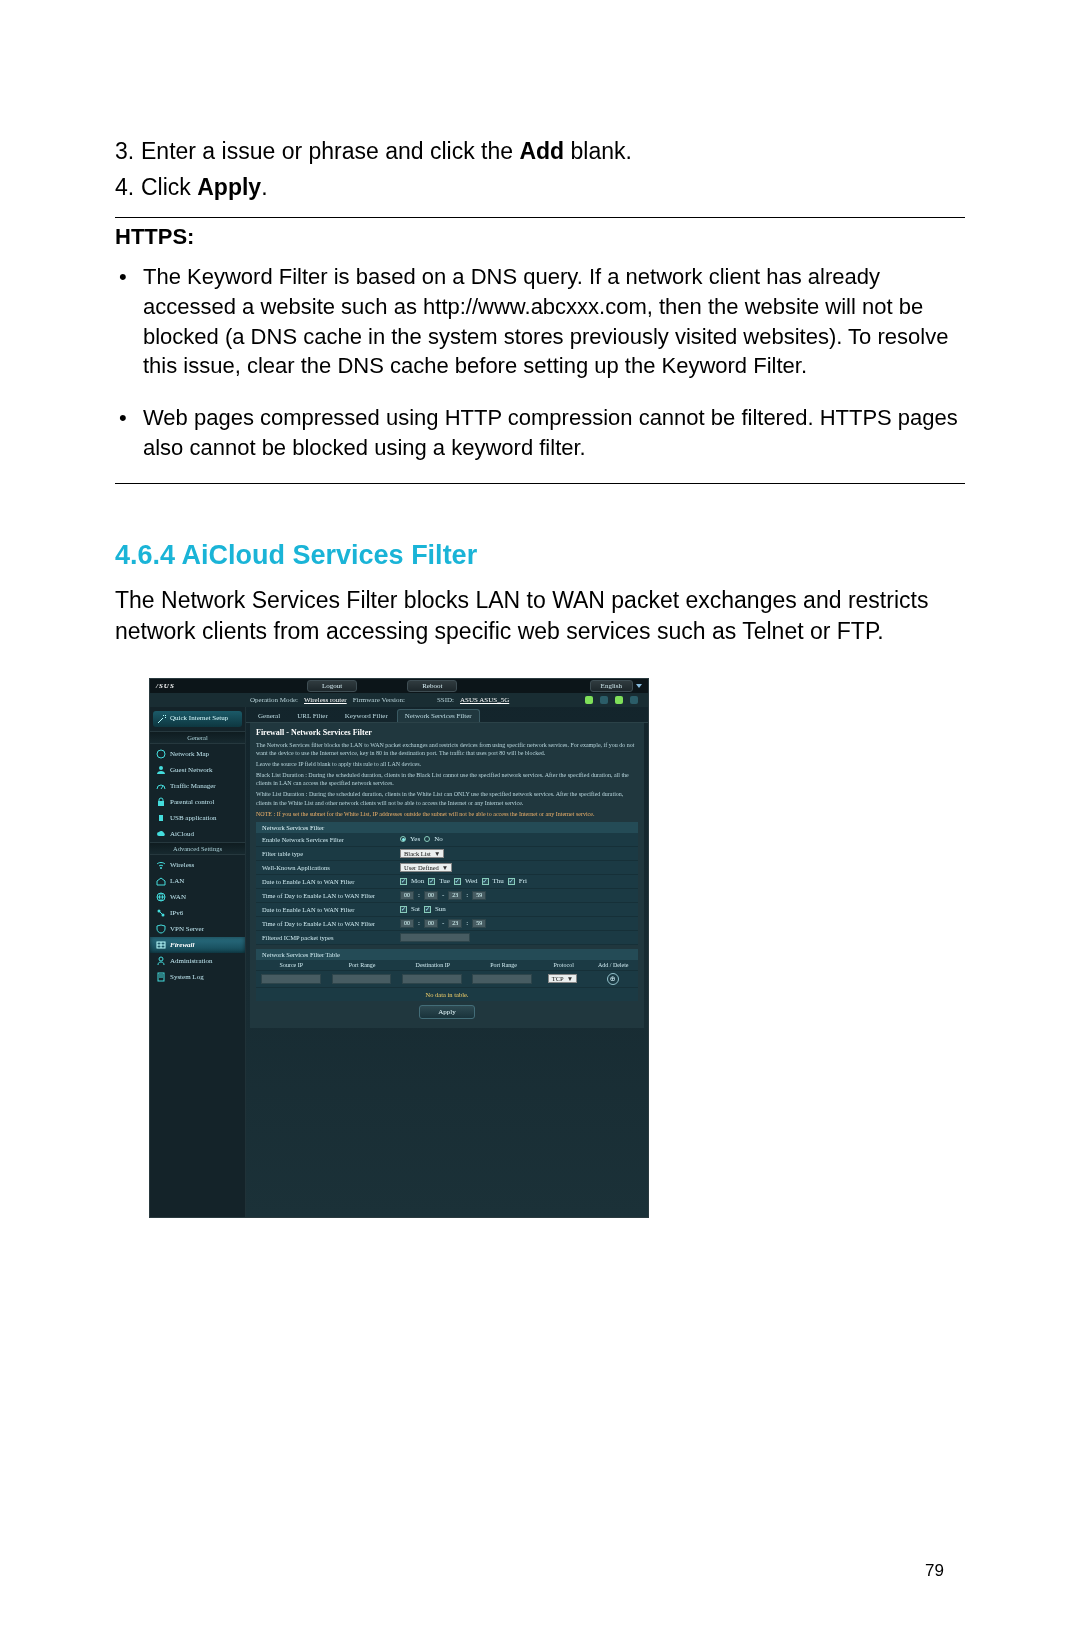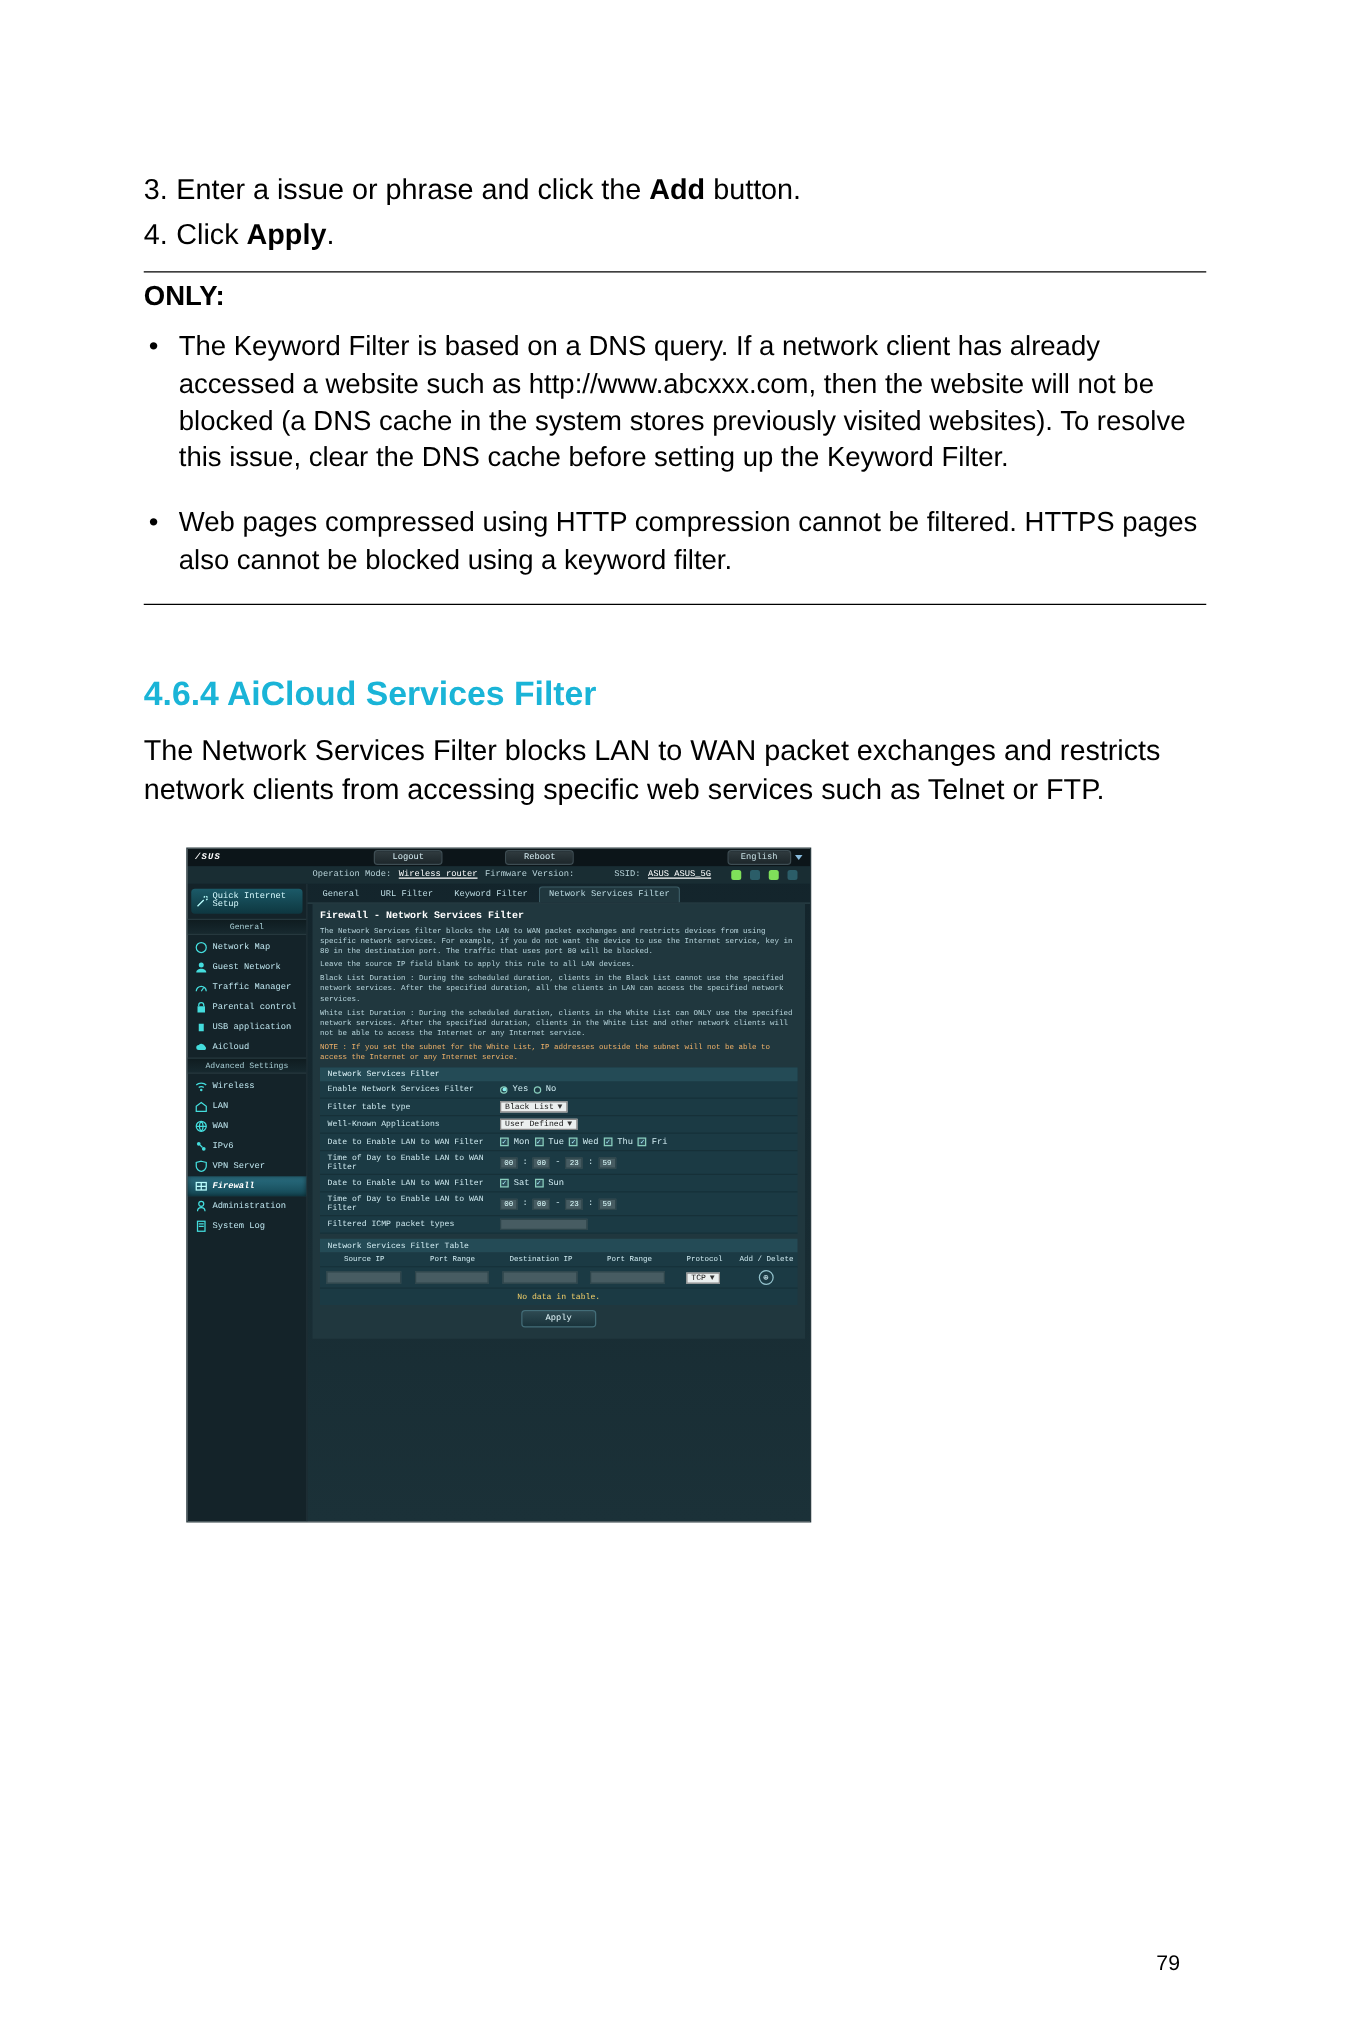--- a/index.html
+++ b/index.html
@@ -24,21 +24,21 @@
   .section-head { color: #1ab4d7; font-size: 27px; font-weight: bold; margin-bottom: 14px; }
   .section-body { font-size: 23px; line-height: 1.38; margin-bottom: 30px; }
   .bold { font-weight: bold; }
 
   
   .router {
     width: 500px; height: 540px;
     margin-left: 34px;
     background: linear-gradient(#13242b,#1b3138);
     border: 1px solid #2a3a3f;
-    font-family: Liberation Mono, monospace;
+    font-family: Liberation Serif, serif;
     color: #c9e1e6;
     font-size: 7px;
     position: relative;
     overflow: hidden;
   }
   .r-topbar {
     height: 14px; background: #0c1519;
     display:flex; align-items:center; justify-content:space-between;
     padding: 0 6px;
   }
@@ -95,29 +95,29 @@
   .nodata { text-align:center;color:#f4d16a;padding:3px 0;font-size:6.5px;background:#1b3a44;}
   .apply-row { text-align:center; padding:4px 0; }
   .apply-btn { display:inline-block;background:linear-gradient(#2e4a52,#19333b);border:1px solid #436d78;border-radius:3px;padding:2px 18px;color:#e7fbff;font-size:7px;}
   .page-no { position:absolute; bottom:46px; right:136px; font-size:17px; }
 </style>
 </head>
 <body>
 
 <ul class="instr-list">
   <li class="instr-item">
-    <span class="num">3.</span><span>Enter a issue or phrase and click the </span><span class="bold">Add</span><span> button.</span>
+    <span class="num">3.</span><span>Enter a issue or phrase and click the </span><span class="bold">Add</span><span> blank.</span>
   </li>
   <li class="instr-item">
     <span class="num">4.</span><span>Click </span><span class="bold">Apply</span><span>.</span>
   </li>
 </ul>
 
 <div class="notes-wrap">
-  <div class="notes-heading">ONLY:</div>
+  <div class="notes-heading">HTTPS:</div>
   <ul class="notes-ul">
     <li class="notes-li">The Keyword Filter is based on a DNS query. If a network client has already accessed a website such as http://www.abcxxx.com, then the website will not be blocked (a DNS cache in the system stores previously visited websites). To resolve this issue, clear the DNS cache before setting up the Keyword Filter.</li>
     <li class="notes-li">Web pages compressed using HTTP compression cannot be filtered. HTTPS pages also cannot be blocked using a keyword filter.</li>
   </ul>
 </div>
 
 <div class="section-head">4.6.4 AiCloud Services Filter</div>
 <div class="section-body">The Network Services Filter blocks LAN to WAN packet exchanges and restricts network clients from accessing specific web services such as Telnet or FTP.</div>
 
 <div class="router">

